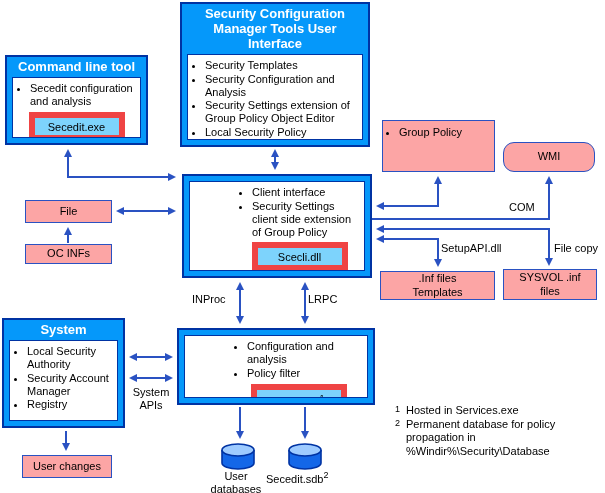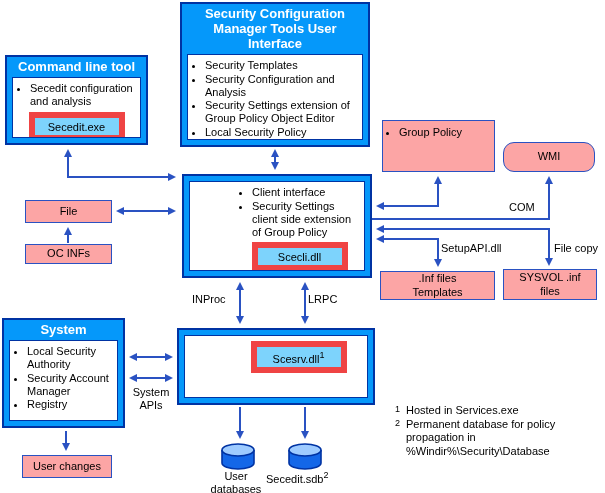--- a/index.html
+++ b/index.html
@@ -128,20 +128,24 @@
         <li>Security Account Manager</li>
         <li>Registry</li>
       </ul>
     </div>
   </div>
 
   <div class="smallbox" style="left:22px;top:455px;width:90px;height:23px;">User changes</div>
 
   <div class="bigbox notitle" style="left:177px;top:328px;width:198px;height:77px;">
     <div class="body">
+      <ul class="bullets">
+        <li>Configuration and analysis</li>
+        <li>Policy filter</li>
+      </ul>
       <div class="module"><span>Scesrv.dll</span><sup>1</sup></div>
     </div>
   </div>
 
   <svg class="cyl" style="left:220px;top:442px;" width="36" height="30">
     <path d="M2,8 v13 a16,6 0 0 0 32,0 V8" fill="#1467e8" stroke="#0033a3" stroke-width="1.6"></path>
     <ellipse cx="18" cy="8" rx="16" ry="6" fill="#9ecbff" stroke="#0033a3" stroke-width="1.6"></ellipse>
   </svg>
   <svg class="cyl" style="left:287px;top:442px;" width="36" height="30">
     <path d="M2,8 v13 a16,6 0 0 0 32,0 V8" fill="#1467e8" stroke="#0033a3" stroke-width="1.6"></path>

